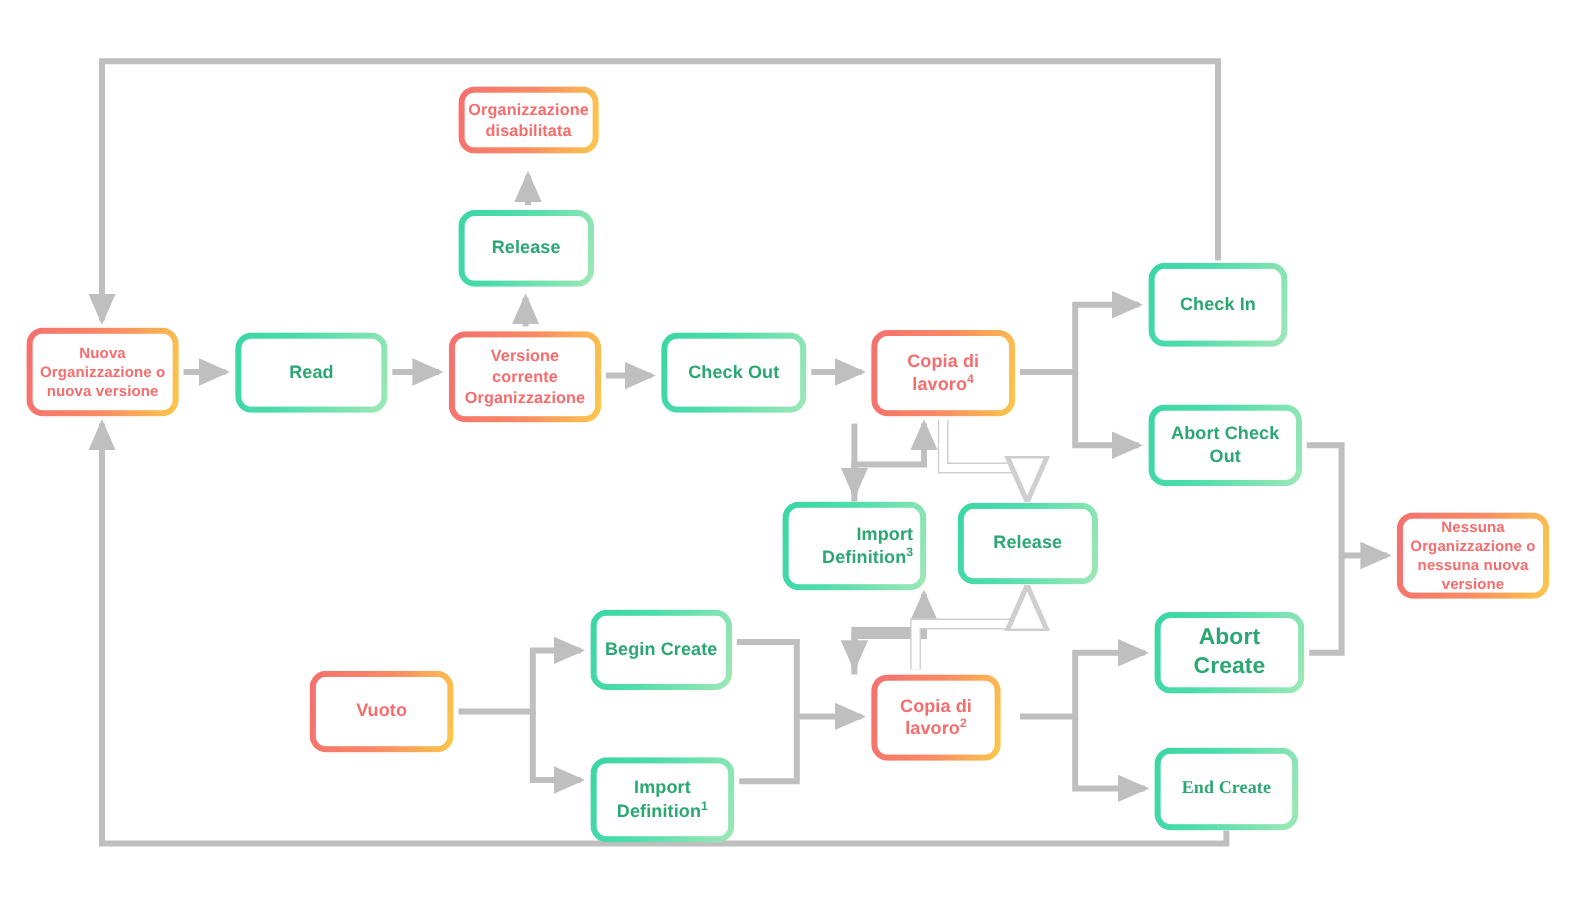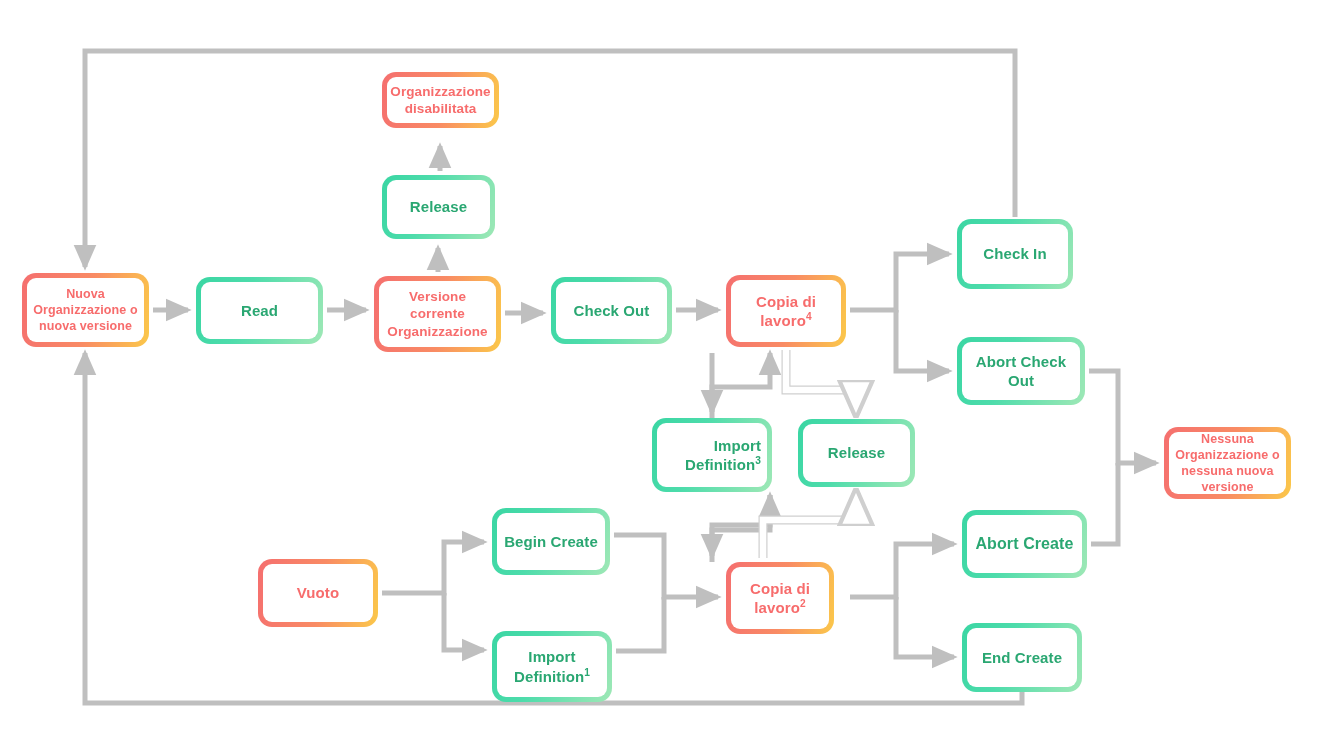--- a/index.html
+++ b/index.html
@@ -92,24 +92,24 @@
       </div>
       <div class="node green" style="left: 652px; top: 418px; width: 120px; height: 74px; font-size: 15px; text-align: right;">
         <span class="lbl">Import Definition<sup>3</sup></span>
       </div>
       <div class="node green" style="left: 798px; top: 419px; width: 117px; height: 68px; font-size: 15px;">
         <span class="lbl">Release</span>
       </div>
       <div class="node red" style="left: 1164px; top: 427px; width: 127px; height: 72px; font-size: 12.5px;">
         <span class="lbl">Nessuna Organizzazione o nessuna nuova versione</span>
       </div>
-      <div class="node green" style="left: 962px; top: 510px; width: 125px; height: 68px; font-size: 16px;">
+      <div class="node green" style="left: 962px; top: 510px; width: 125px; height: 68px; font-size: 19px;">
         <span class="lbl">Abort Create</span>
       </div>
-      <div class="node green" style="left: 962px; top: 623px; width: 120px; height: 69px; font-size: 15px;">
+      <div class="node green" style="left: 962px; top: 623px; width: 120px; height: 69px; font-size: 15px; font-family: Liberation Serif, serif;">
         <span class="lbl">End Create</span>
       </div>
       <div class="node red" style="left: 726px; top: 562px; width: 108px; height: 72px; font-size: 15px;">
         <span class="lbl">Copia di lavoro<sup>2</sup></span>
       </div>
       <div class="node green" style="left: 492px; top: 508px; width: 118px; height: 67px; font-size: 15px;">
         <span class="lbl">Begin Create</span>
       </div>
       <div class="node green" style="left: 492px; top: 615px; width: 120px; height: 71px; font-size: 15px; margin-top: 16px;">
         <span class="lbl">Import Definition<sup>1</sup></span>

